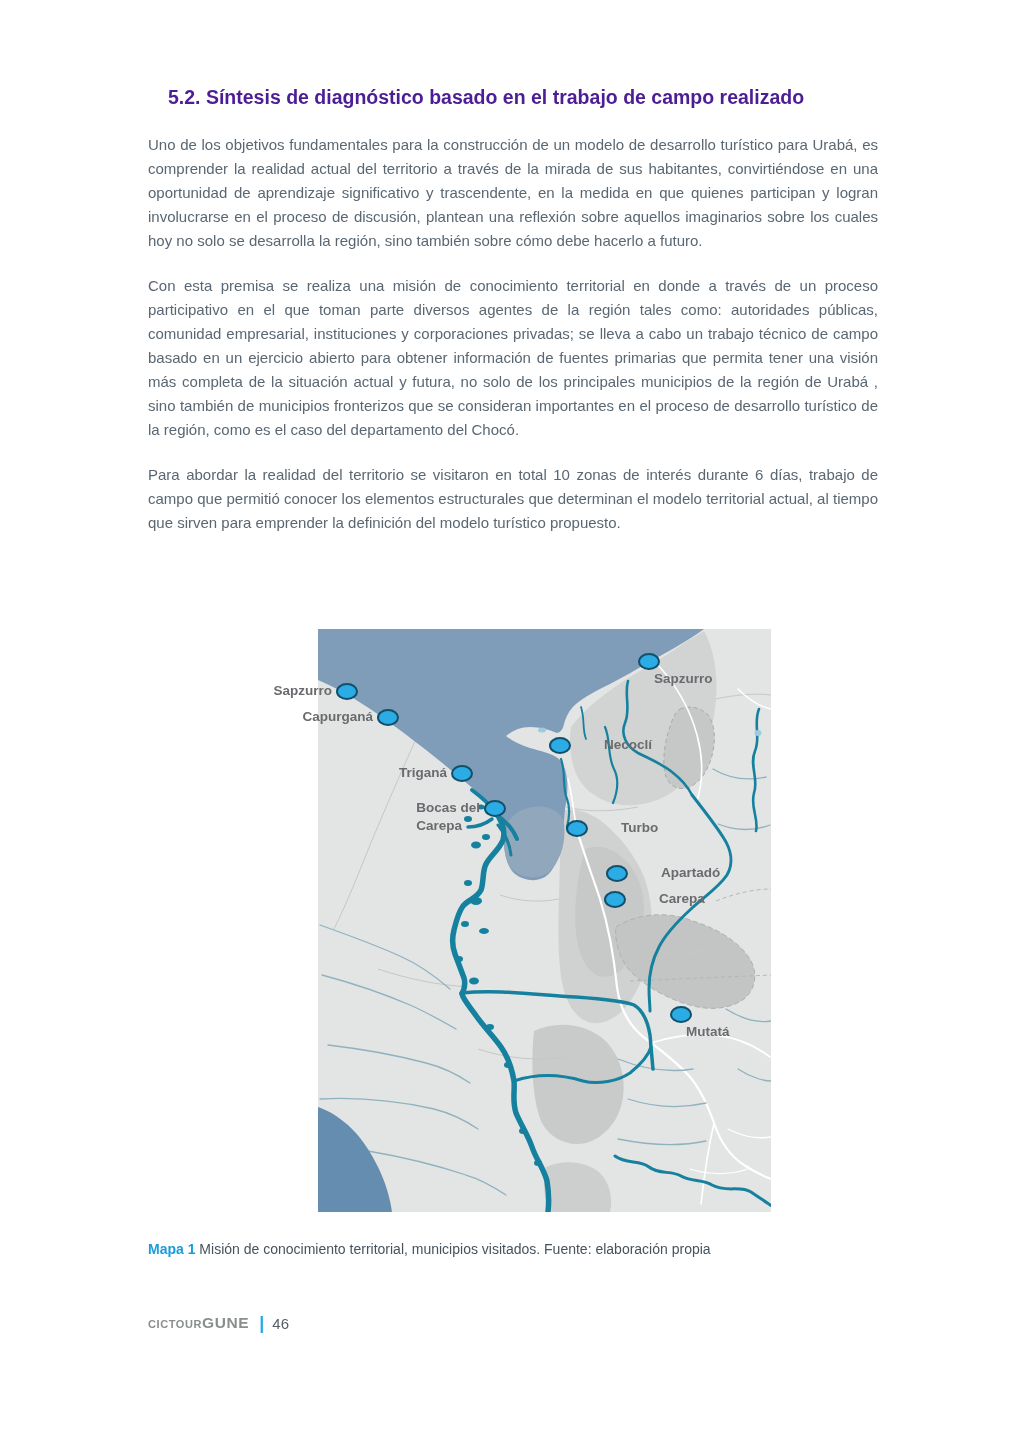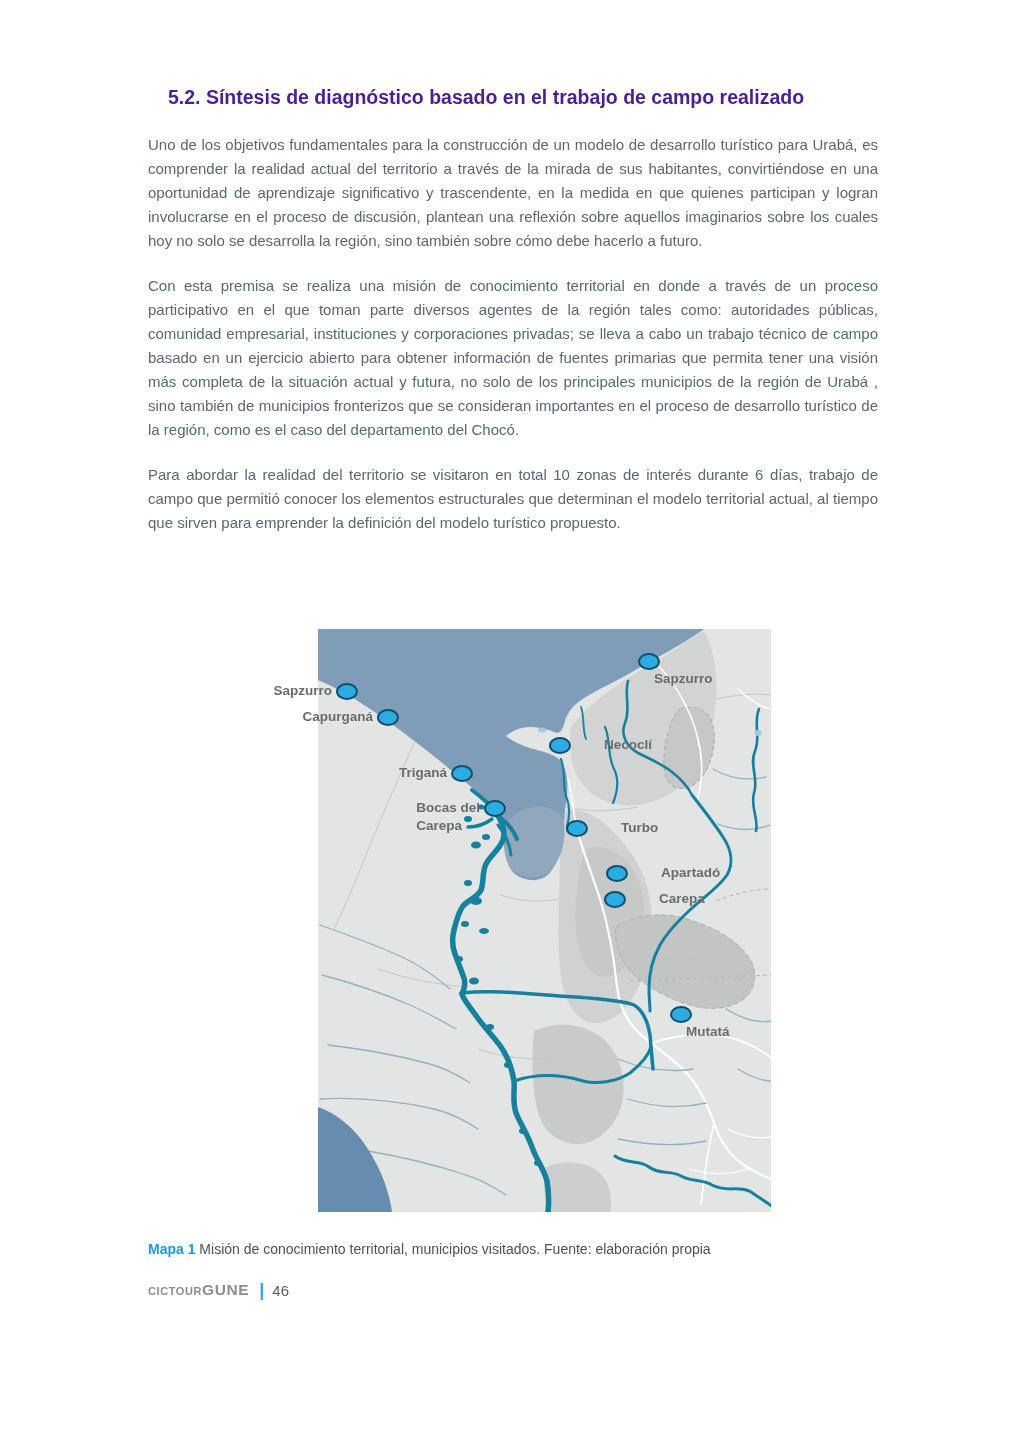--- a/index.html
+++ b/index.html
@@ -15,21 +15,21 @@
   .dot{position:absolute;left:-11px;top:-8px;width:22px;height:17px;box-sizing:border-box;
        background:#2BACE4;border:2.5px solid #10506B;border-radius:50%;display:block;}
   .mlabel{position:absolute;font-weight:700;font-size:13.5px;line-height:18px;color:#696B6E;white-space:nowrap;}
   .side-left  .mlabel{right:15px;top:-9px;text-align:right;}
   .side-left2 .mlabel{right:15px;top:-9px;}
   .side-right .mlabel{left:8px;top:-9px;margin-left:36px;}
   .side-below .mlabel{left:5px;top:9px;}
   .lline{display:block;}
   .caption{position:absolute;left:148px;top:1241px;font-size:14px;color:#47525C;}
   .cap-label{color:#1A9CD9;font-weight:700;}
-  .footer{position:absolute;left:148px;top:1281px;display:flex;align-items:center;}
+  .footer{position:absolute;left:148px;top:1314px;display:flex;align-items:center;}
   .logo{font-weight:700;color:#8A8E8F;font-size:15.5px;letter-spacing:0.6px;font-variant:small-caps;}
   .pipe{color:#29ABE2;font-weight:700;font-size:18px;margin:0 8px 0 10px;line-height:1;}
   .pagenum{color:#565D63;font-size:15px;}
 </style>
 </head>
 <body>
 
 <div class="page">
 
   <div class="textblock">

